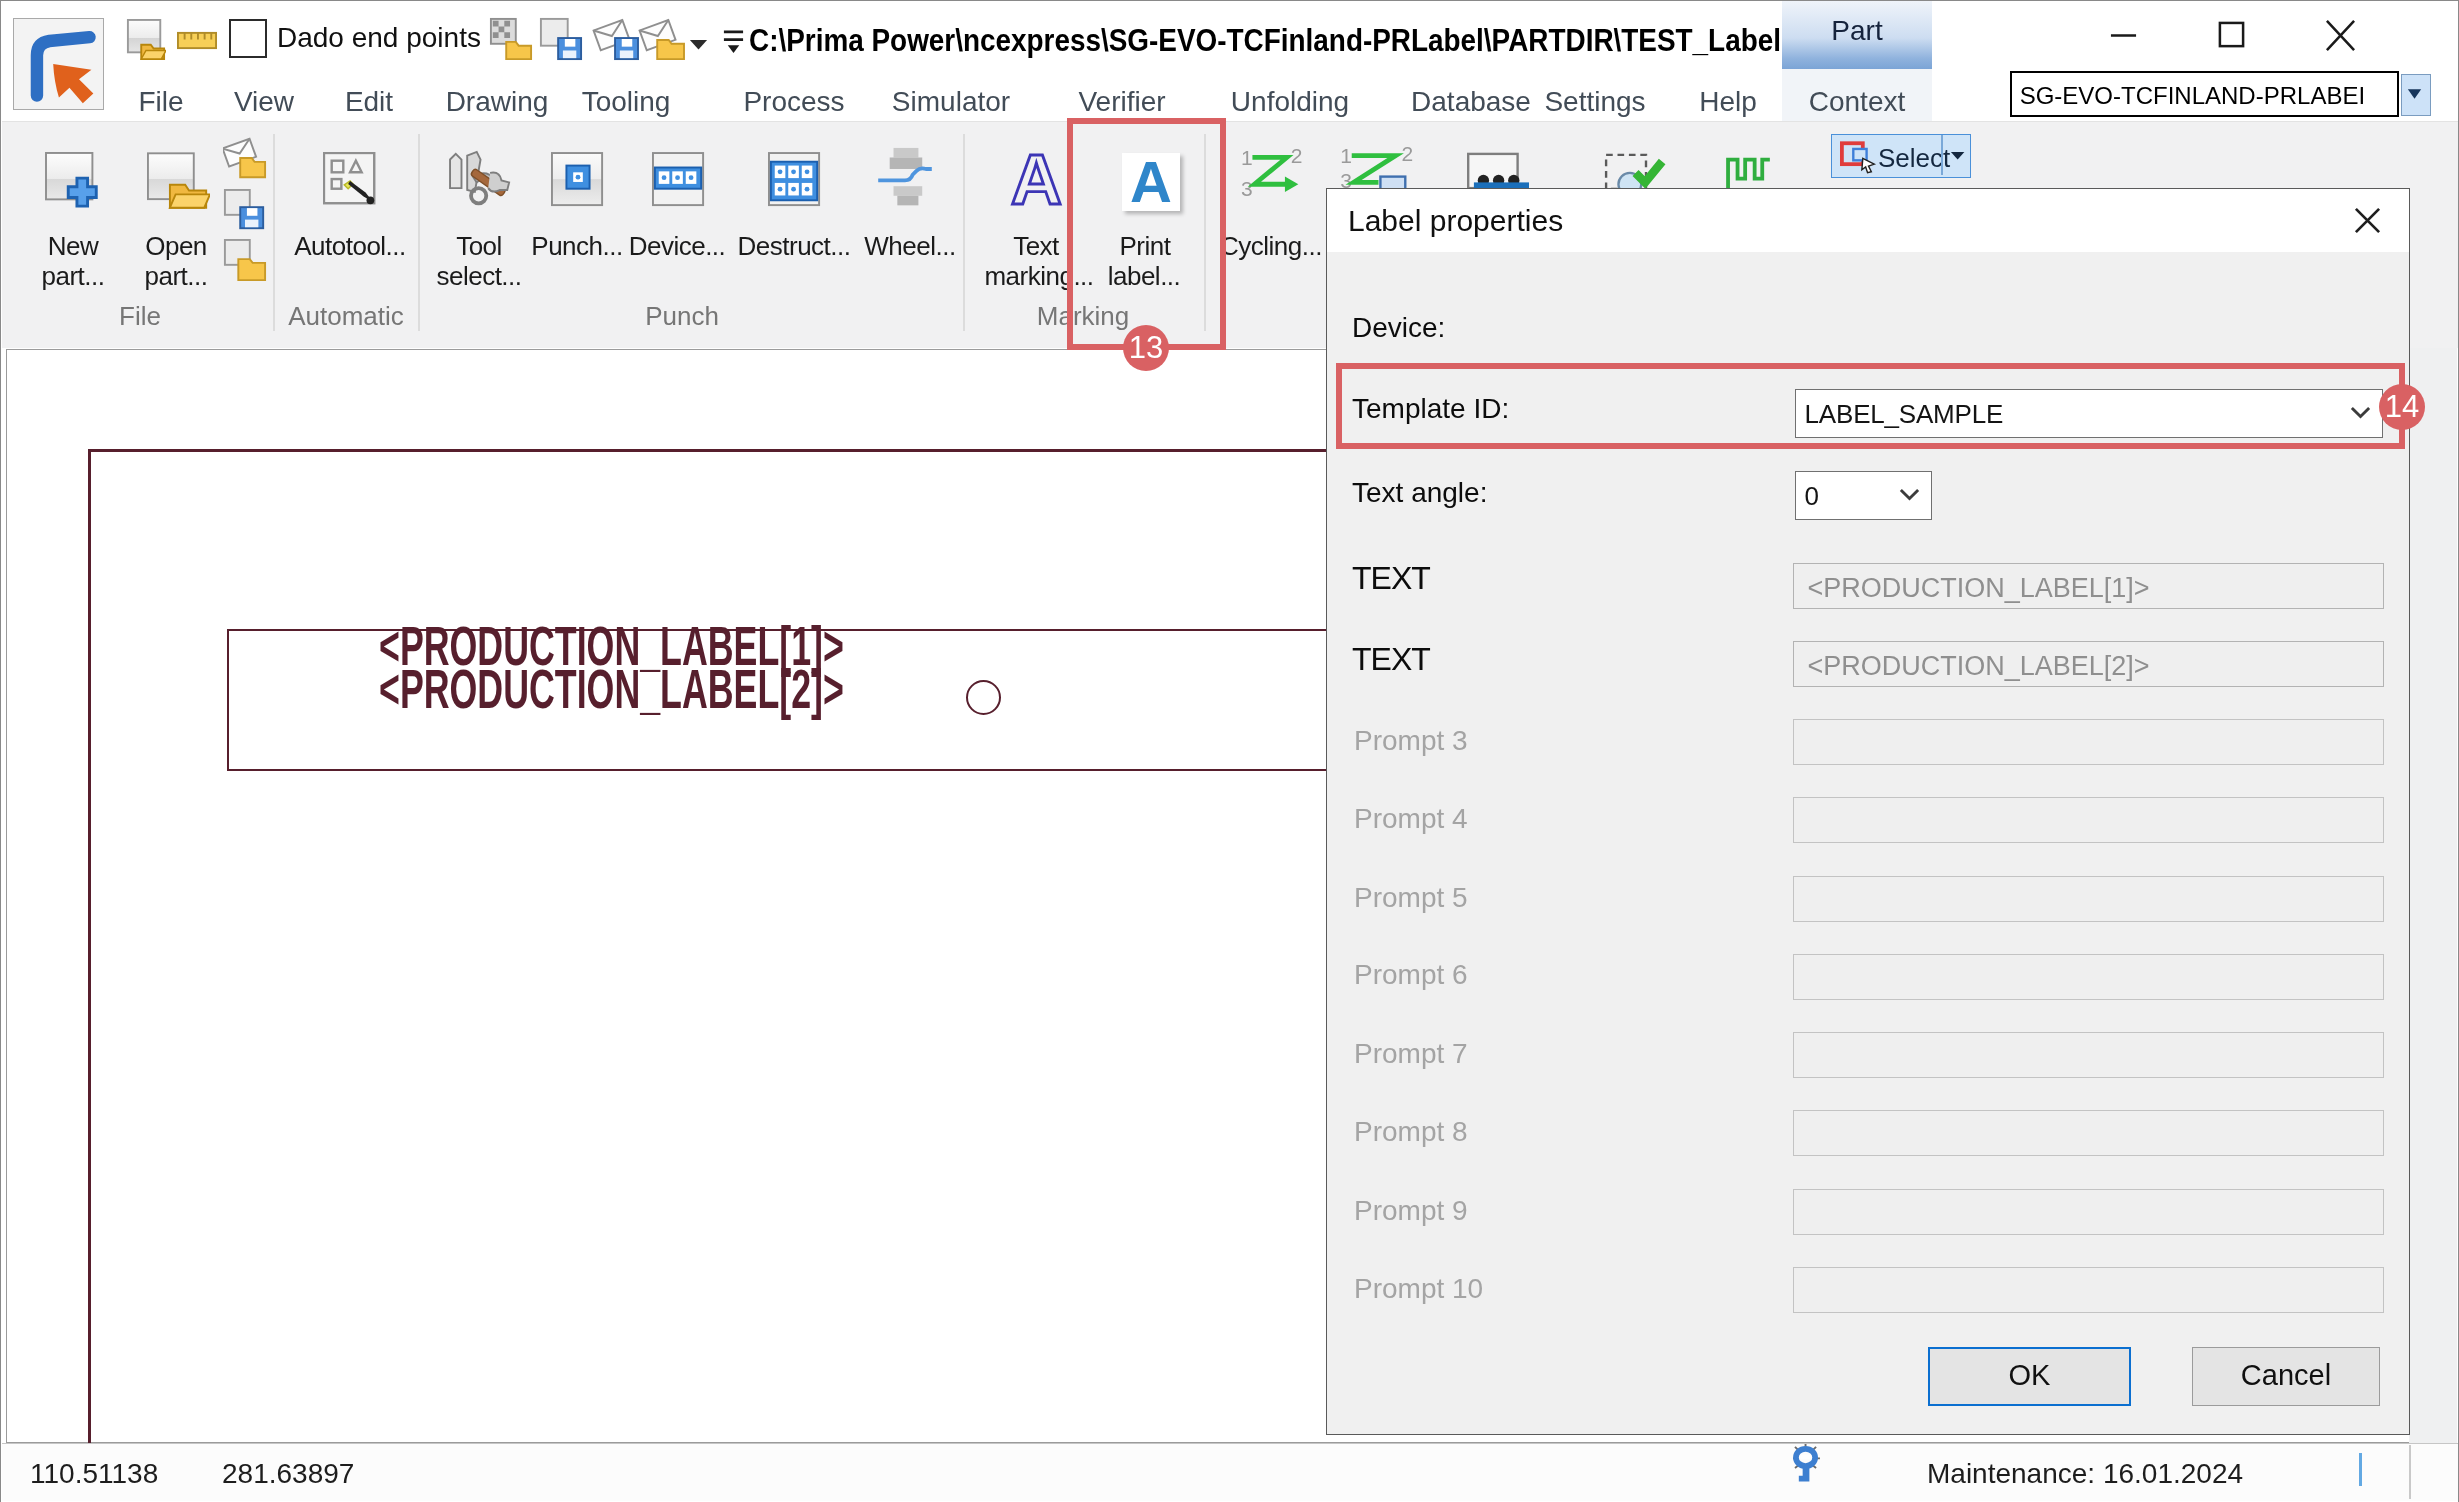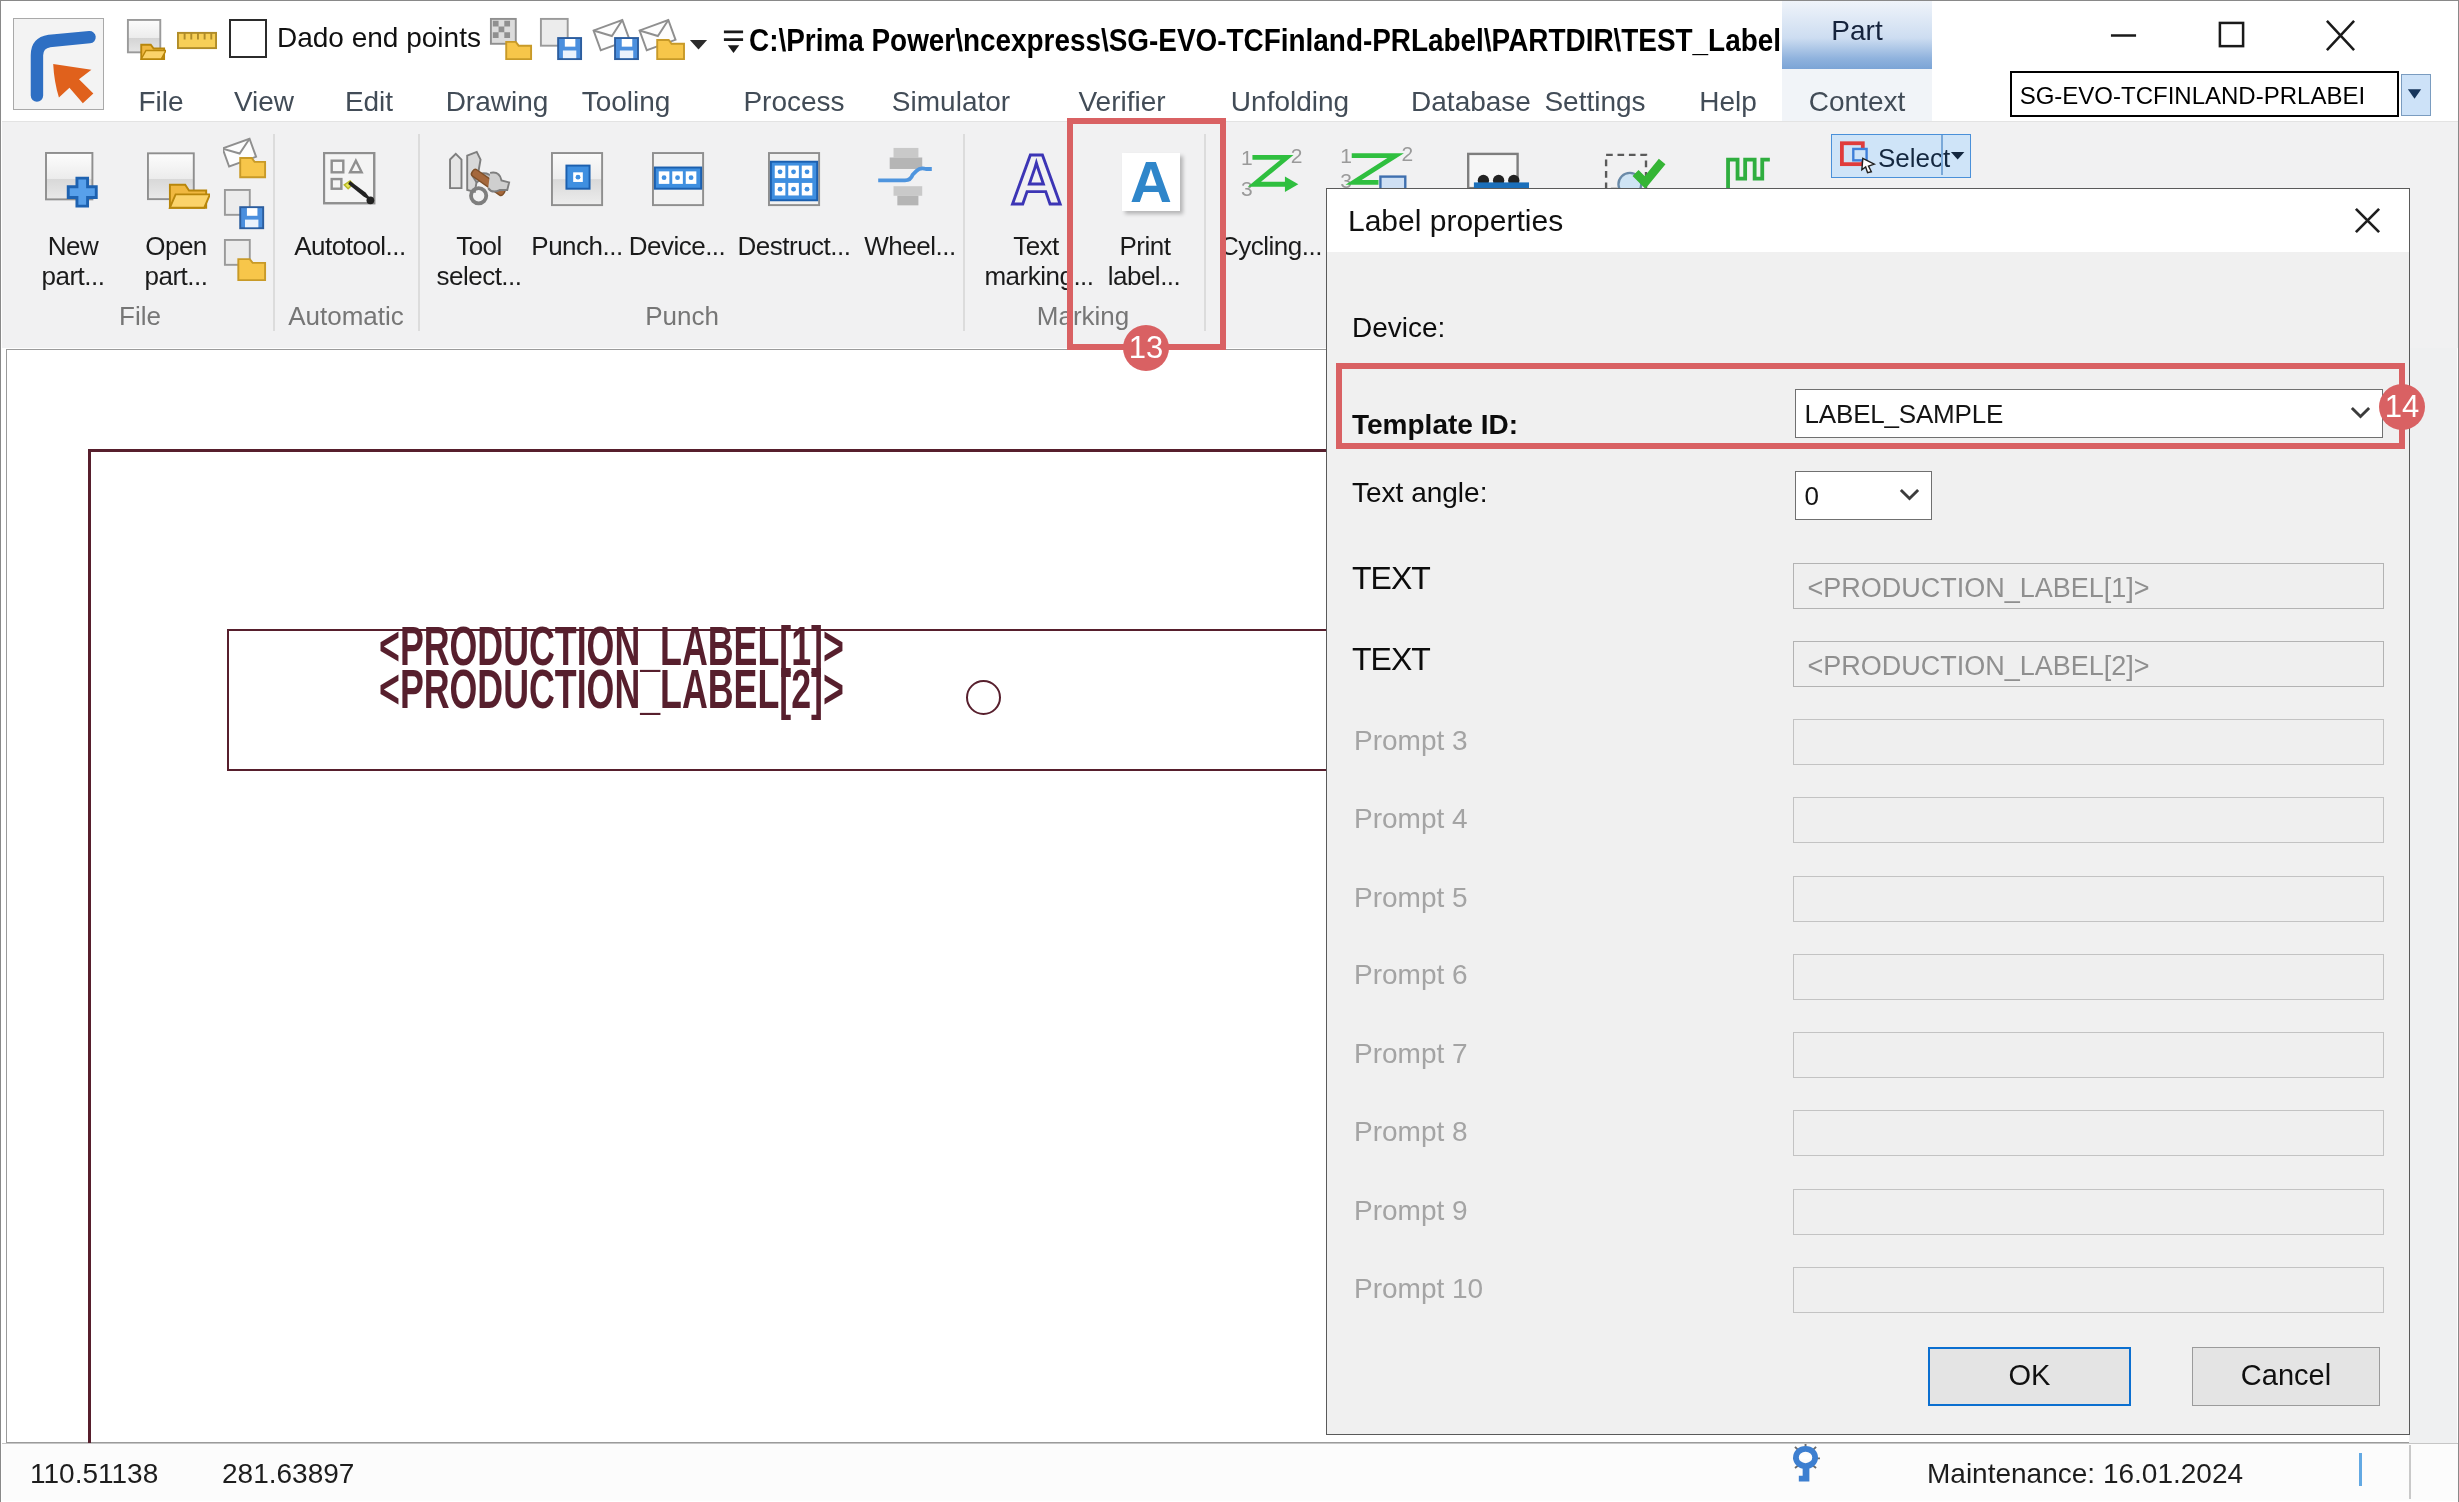--- a/index.html
+++ b/index.html
@@ -405,21 +405,21 @@
 <div class="abs" style="left:2409px; top:1445px; width:1.9px; height:54px; background:#c9c9c9;"></div>
 
 <div class="abs" id="dialog">
   <div id="dlgtitle">
       <span>Label properties</span>
     <svg style="position:absolute; right:27px; top:17.3px;" width="29" height="29" viewBox="0 0 30 30">
         <path d="M3 3 L27 27 M27 3 L3 27" stroke="#1f1f1f" stroke-width="2.8" fill="none"></path>
       </svg>
   </div>
   <div class="dlbl" style="top:123px;">Device:</div>
-  <div class="dlbl" style="top:220px;font-weight:bold;">Template ID:</div>
+  <div class="dlbl" style="top:204px;">Template ID:</div>
   <div class="combo" style="top:200px; height:49px;">
       <span class="t" style="top:8.6px;">LABEL_SAMPLE</span>
     <svg class="chev" style="top:15.4px;" width="23" height="15.4" viewBox="0 0 24 16">
         <path d="M3 3 L12 12 L21 3"></path>
       </svg>
   </div>
   <div class="dlbl" style="top:288px;">Text angle:</div>
   <div class="combo" style="top:282px; height:49px; width:137px;">
       <span class="t" style="top:8.6px;">0</span>
     <svg class="chev" style="top:15.4px;" width="23" height="15.4" viewBox="0 0 24 16">

